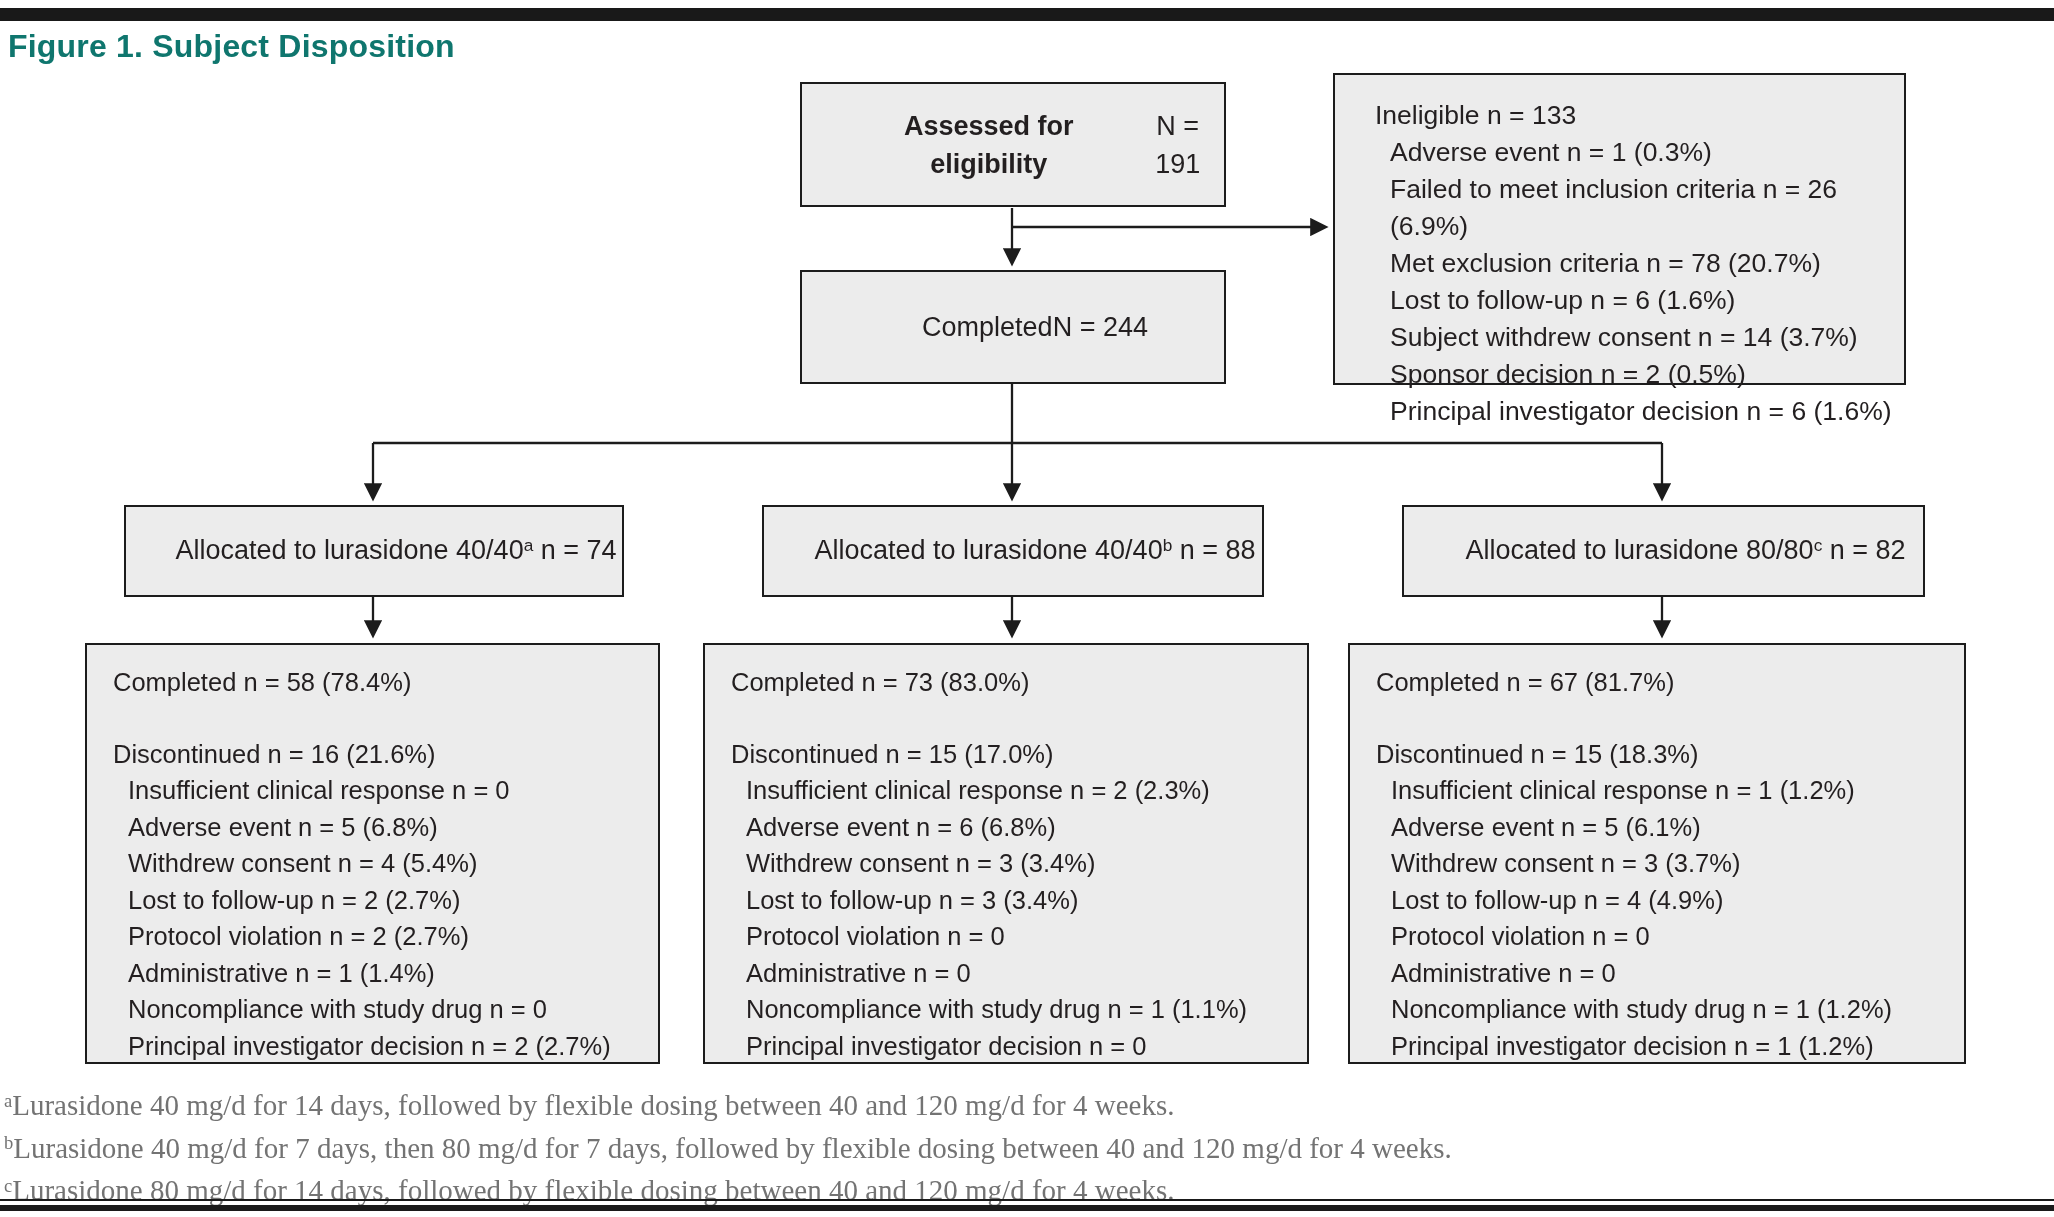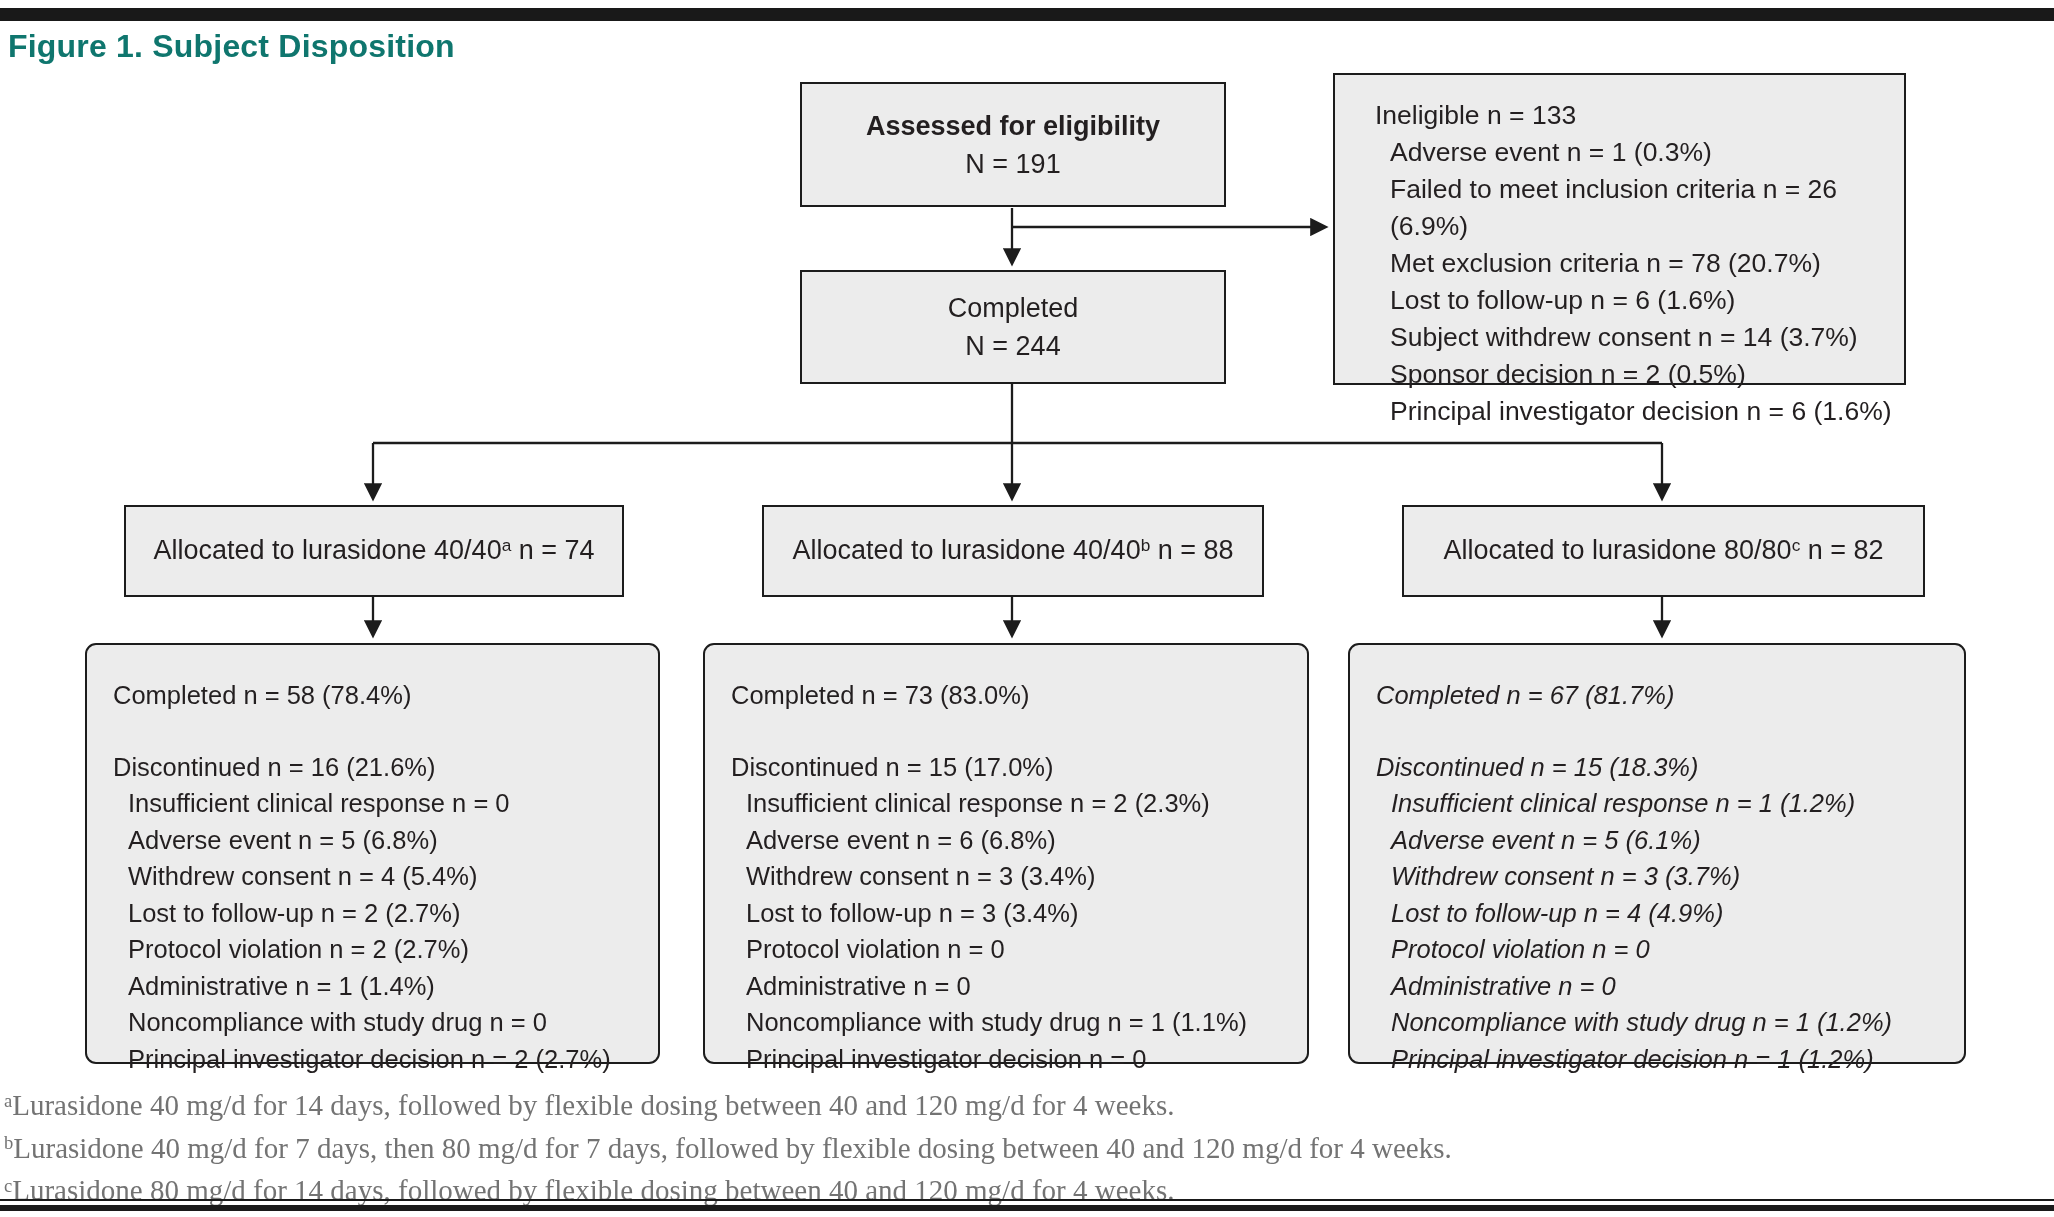--- a/index.html
+++ b/index.html
@@ -8,36 +8,36 @@
     font-family:"Liberation Sans", sans-serif; color:#231f20; overflow:hidden;
   }
   .topbar { position:absolute; left:0; top:8px; width:2054px; height:13px; background:#191919; }
   .fig-title { position:absolute; left:8px; top:28px; font-size:32px; font-weight:bold; color:#0f766e; letter-spacing:0.2px; }
 
   svg.connectors { position:absolute; left:0; top:0; pointer-events:none; }
 
   .box {
     position:absolute; background:#ececec; border:2.4px solid #1c1c1c; box-sizing:border-box;
   }
-  .center { display:flex; flex-direction:column; align-items:center; justify-content:center; text-align:center; font-size:27px; line-height:38px; }
+  .center { display:flex; align-items:center; justify-content:center; text-align:center; font-size:27px; line-height:38px;padding-left:44px; }
   .bold-line { font-weight:bold; }
 
   .assessed   { left:800px;  top:82px;  width:426px; height:125px; }
   .ineligible { left:1333px; top:73px;  width:573px; height:312px; }
   .randomized { left:800px;  top:270px; width:426px; height:114px; }
 
   .alloc { top:505px; height:92px; }
   .alloc-left  { left:124px;  width:500px; }
   .alloc-mid   { left:762px;  width:502px; }
   .alloc-right { left:1402px; width:523px; }
 
-  .detail { top:643px; height:421px; padding:32px 10px 10px 26px; font-size:25.5px; line-height:36.5px;border-radius:11px; }
+  .detail { top:643px; height:421px; padding:19px 10px 10px 26px; font-size:25.5px; line-height:36.5px; }
   .detail-left  { left:85px;   width:575px; }
   .detail-mid   { left:703px;  width:606px; }
-  .detail-right { left:1348px; width:618px;font-style:italic; }
+  .detail-right { left:1348px; width:618px; }
   .completed { margin-bottom:35px; }
 
   .list { padding:22px 10px 10px 40px; font-size:26.5px; line-height:37px; }
   .ind { padding-left:15px; }
 
   sup { font-size:64%; vertical-align:baseline; position:relative; top:-0.45em; }
 
   .footnotes {
     position:absolute; left:4px; top:1086px;
     font-family:"Liberation Serif", serif; font-size:29px; line-height:38.5px; color:#737373;

